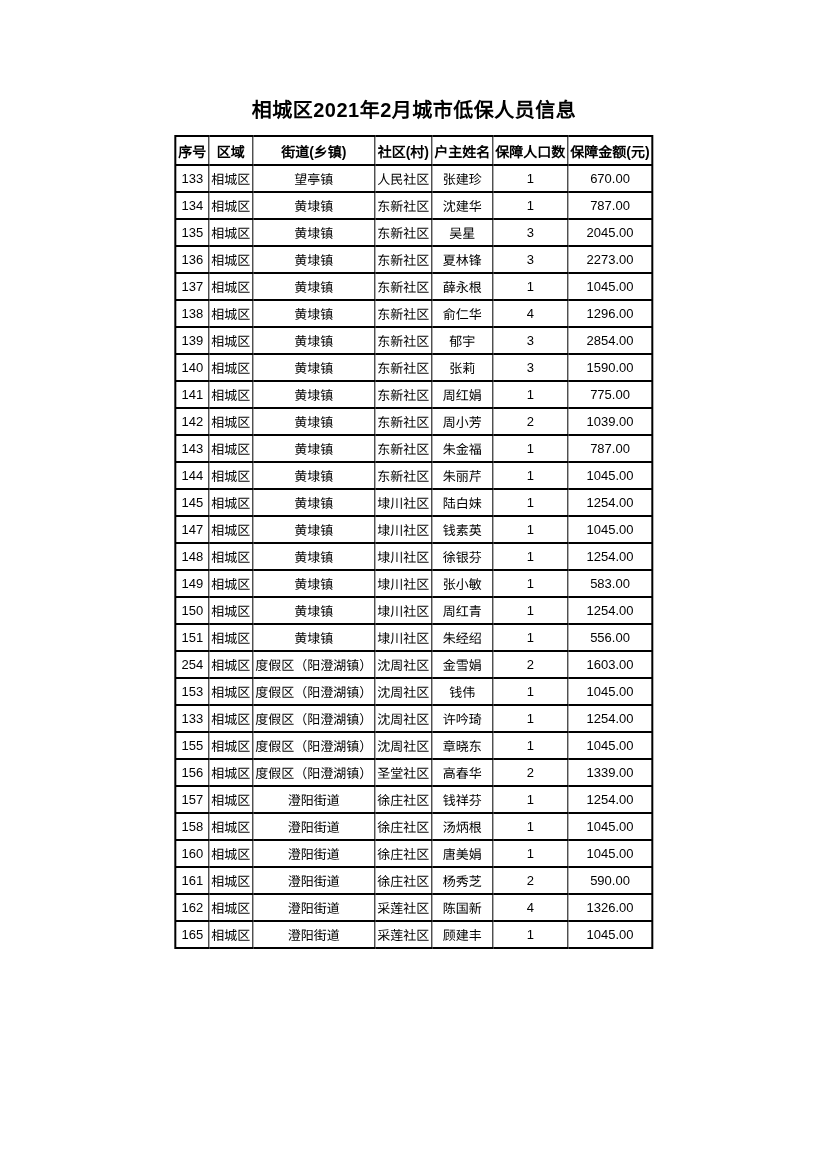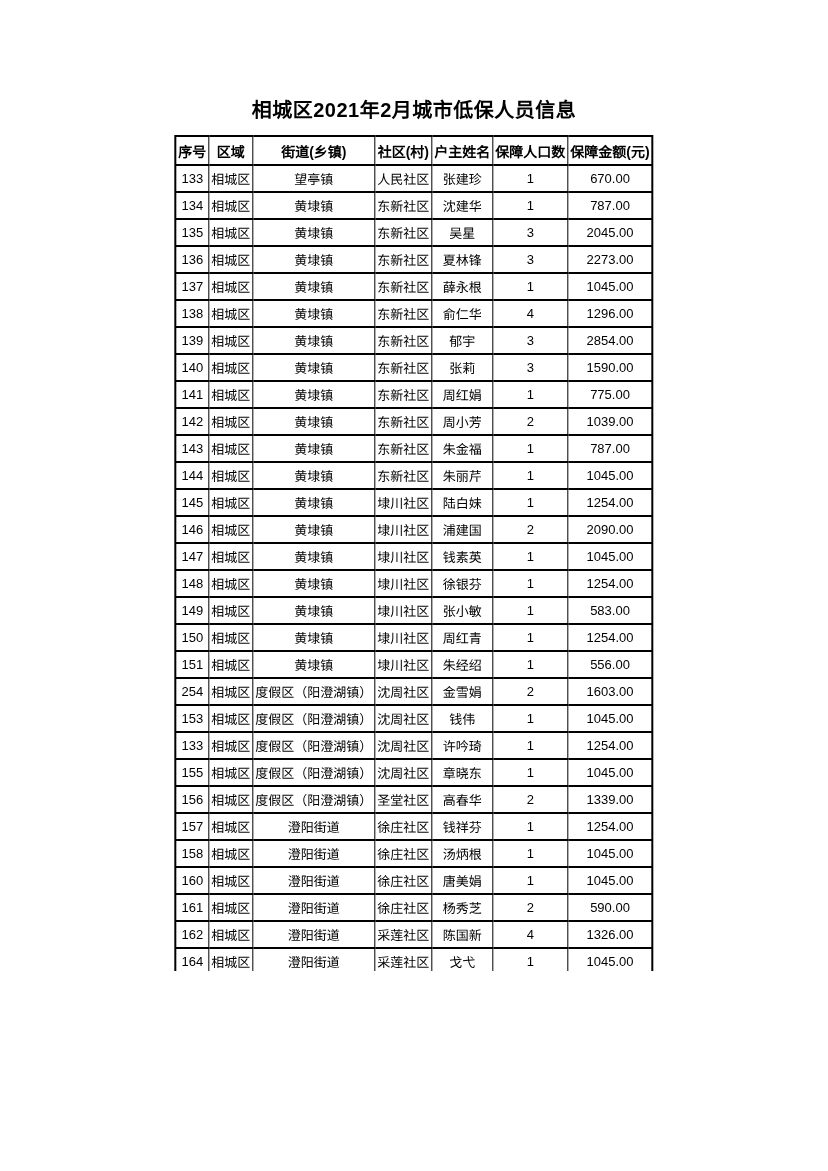--- a/index.html
+++ b/index.html
@@ -219,29 +219,20 @@
         <tr>
           <td>145</td>
           <td>相城区</td>
           <td>黄埭镇</td>
           <td>埭川社区</td>
           <td>陆白妹</td>
           <td>1</td>
           <td>1254.00</td>
         </tr>
         <tr>
-          <td>146</td>
-          <td>相城区</td>
-          <td>黄埭镇</td>
-          <td>埭川社区</td>
-          <td>浦建国</td>
-          <td>2</td>
-          <td>2090.00</td>
-        </tr>
-        <tr>
           <td>147</td>
           <td>相城区</td>
           <td>黄埭镇</td>
           <td>埭川社区</td>
           <td>钱素英</td>
           <td>1</td>
           <td>1045.00</td>
         </tr>
         <tr>
           <td>148</td>
@@ -363,29 +354,20 @@
         <tr>
           <td>162</td>
           <td>相城区</td>
           <td>澄阳街道</td>
           <td>采莲社区</td>
           <td>陈国新</td>
           <td>4</td>
           <td>1326.00</td>
         </tr>
         <tr>
-          <td>164</td>
-          <td>相城区</td>
-          <td>澄阳街道</td>
-          <td>采莲社区</td>
-          <td>戈弋</td>
-          <td>1</td>
-          <td>1045.00</td>
-        </tr>
-        <tr>
           <td>165</td>
           <td>相城区</td>
           <td>澄阳街道</td>
           <td>采莲社区</td>
           <td>顾建丰</td>
           <td>1</td>
           <td>1045.00</td>
         </tr>
       </tbody>
   </table>

